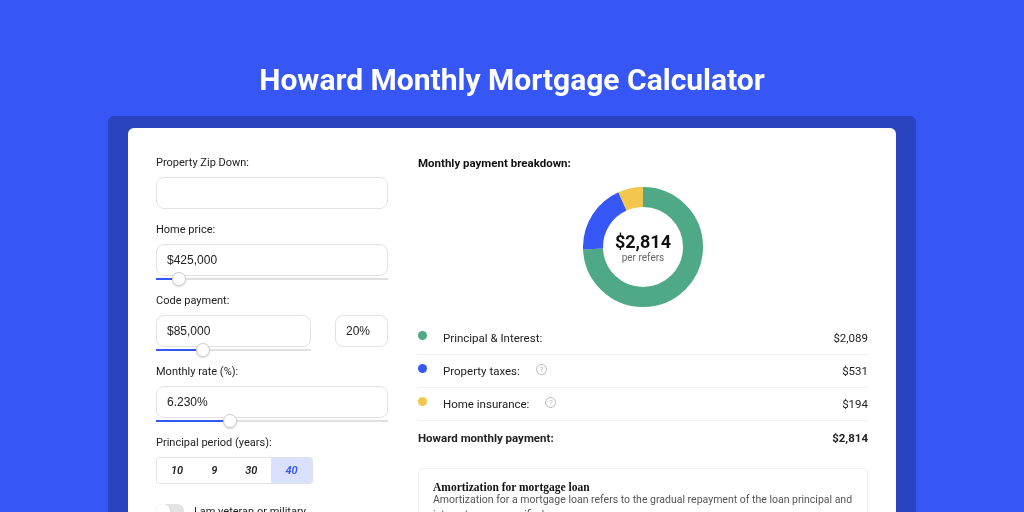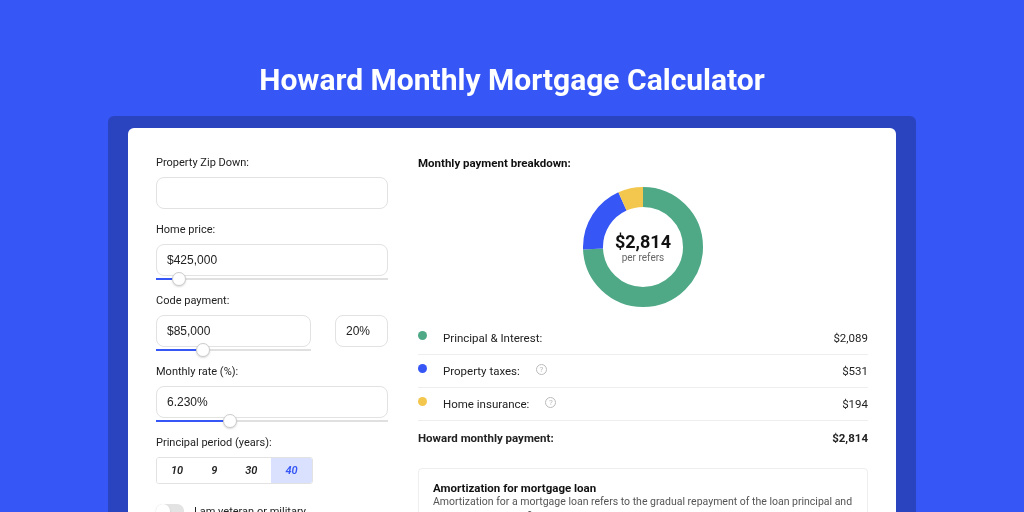--- a/index.html
+++ b/index.html
@@ -202,20 +202,21 @@
   .amort-box {
     border: 1px solid #eee;
     border-radius: 4px;
     padding: 12px 14px;
     margin-top: 14px;
   }
   .amort-box h5 {
     font-size: 11.5px;
     font-weight: 700;
     color: #111;
+    font-family: Liberation Serif, serif;
   }
   .amort-box p {
     font-size: 10.5px;
     color: #555;
     line-height: 1.4;
   }
 </style>
 </head>
 <body>
 

